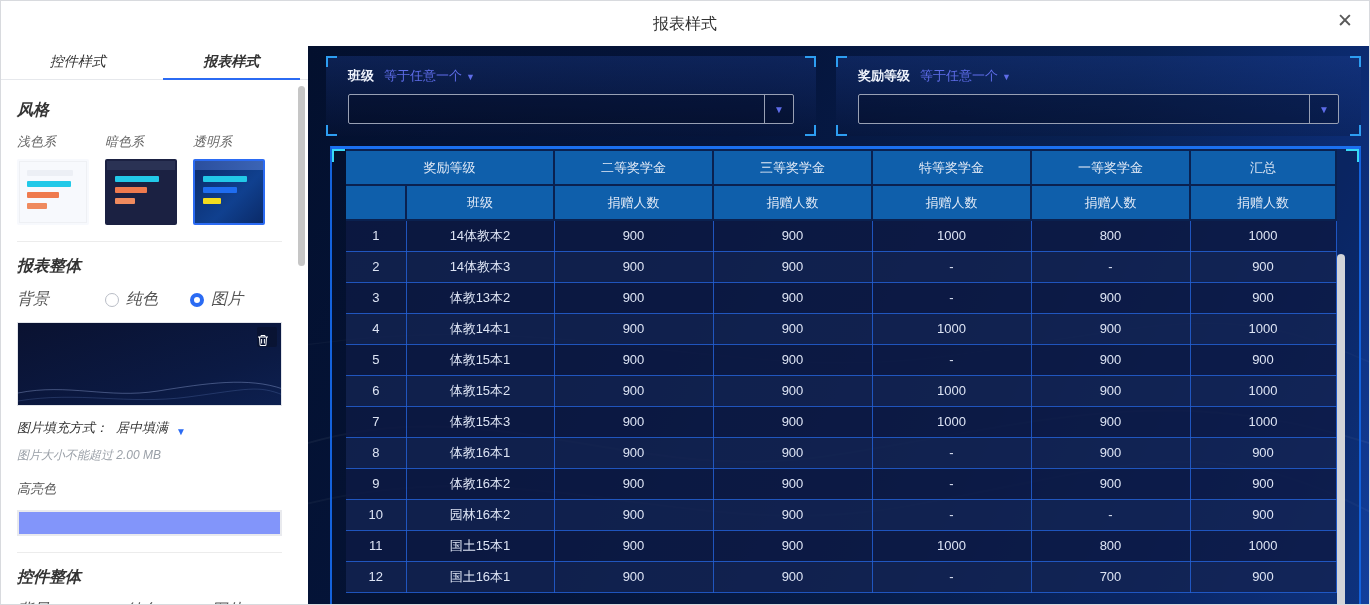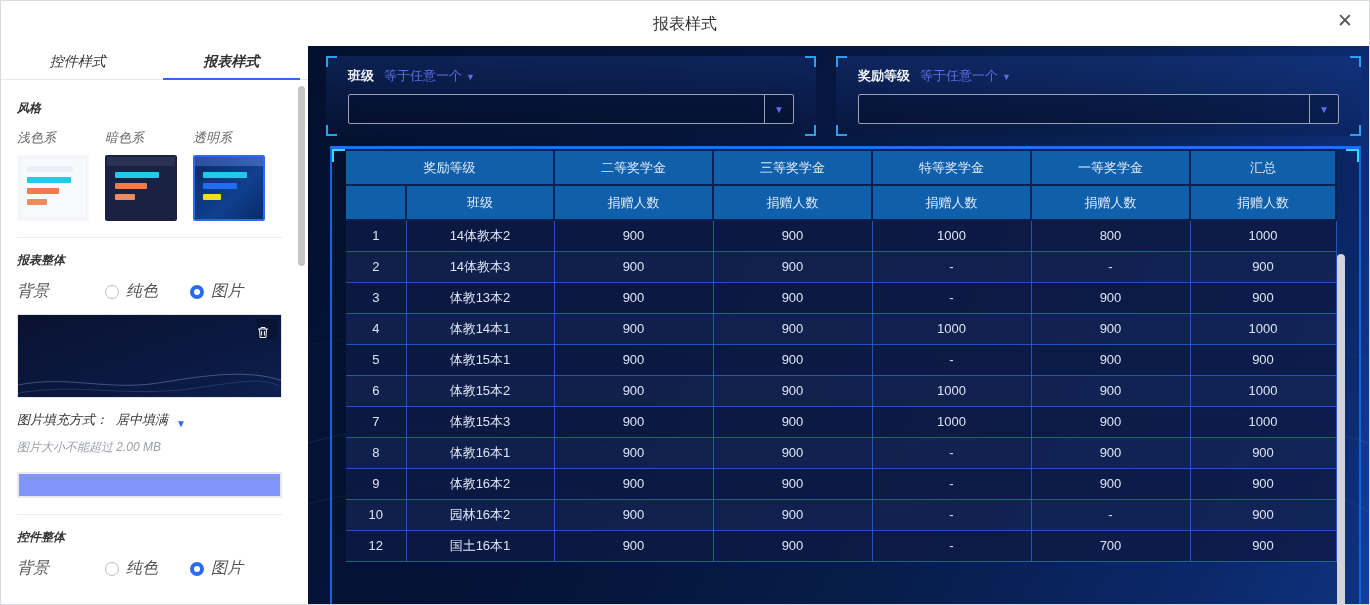--- a/index.html
+++ b/index.html
@@ -17,21 +17,21 @@
   .bodyrow { flex:1; display:flex; min-height:0; }
 
   
   .sidebar { width:307px; flex:0 0 307px; position:relative; overflow:hidden; background:#fff;font-style:italic; }
   .tabs { display:flex; height:34px; border-bottom:1px solid #e6e8ec; }
   .tab { flex:1; text-align:center; font-size:14px; color:#333; line-height:30px; cursor:pointer; position:relative; }
   .tab.active { font-weight:bold; }
   .tab.active::after { content:""; position:absolute; left:8px; right:8px; bottom:-1px; height:2px; background:#2b6bf3; }
 
   .side-content { padding:14px 26px 0 16px; }
-  .sec-title { font-size:12px; font-weight:bold; color:#333; margin:6px 0 12px; }
+  .sec-title { font-size:16px; font-weight:bold; color:#333; margin:6px 0 12px; }
   .divider { border:none; border-top:1px solid #ececec; margin:16px 0 14px; }
 
   .themes { display:flex; gap:12px; margin-bottom:6px; }
   .theme { width:76px; }
   .theme-label { font-size:13px; color:#666; margin-bottom:8px; }
   .thumb { width:72px; height:66px; border-radius:2px; padding:9px 8px; position:relative; border:2px solid transparent; }
   .thumb .bar { height:6px; border-radius:1px; margin-bottom:5px; }
   .thumb-light { background:#f7f9fd; box-shadow:0 0 0 1px #eef0f4 inset; }
   .thumb-dark { background:#1b2142; }
   .thumb-trans { background:linear-gradient(135deg,#0a2a68,#10408f 60%,#0a2a68); }
@@ -188,20 +188,21 @@
         </div>
 
         <div class="fill-row">
           <span>图片填充方式：</span>
           <span class="fv">居中填满</span>
           <span class="caret-blue">▼</span>
         </div>
 
         <div class="hint">图片大小不能超过 2.00 MB</div>
 
+        <div class="hl-label">高亮色</div>
         <div class="swatch" style="background: rgb(130, 149, 250);"></div>
 
         <hr class="divider">
 
         <div class="sec-title">控件整体</div>
 
         <div class="field-row">
           <span class="flabel">背景</span>
           <span class="radio-opt">
             <span class="radio"></span>
@@ -377,20 +378,29 @@
               <tr>
     <td>10</td>
     <td>园林16本2</td>
     <td>900</td>
     <td>900</td>
     <td>-</td>
     <td>-</td>
     <td>900</td>
   </tr>
               <tr>
+    <td>11</td>
+    <td>国土15本1</td>
+    <td>900</td>
+    <td>900</td>
+    <td>1000</td>
+    <td>800</td>
+    <td>1000</td>
+  </tr>
+              <tr>
     <td>12</td>
     <td>国土16本1</td>
     <td>900</td>
     <td>900</td>
     <td>-</td>
     <td>700</td>
     <td>900</td>
   </tr>
             </tbody>
         </table>

